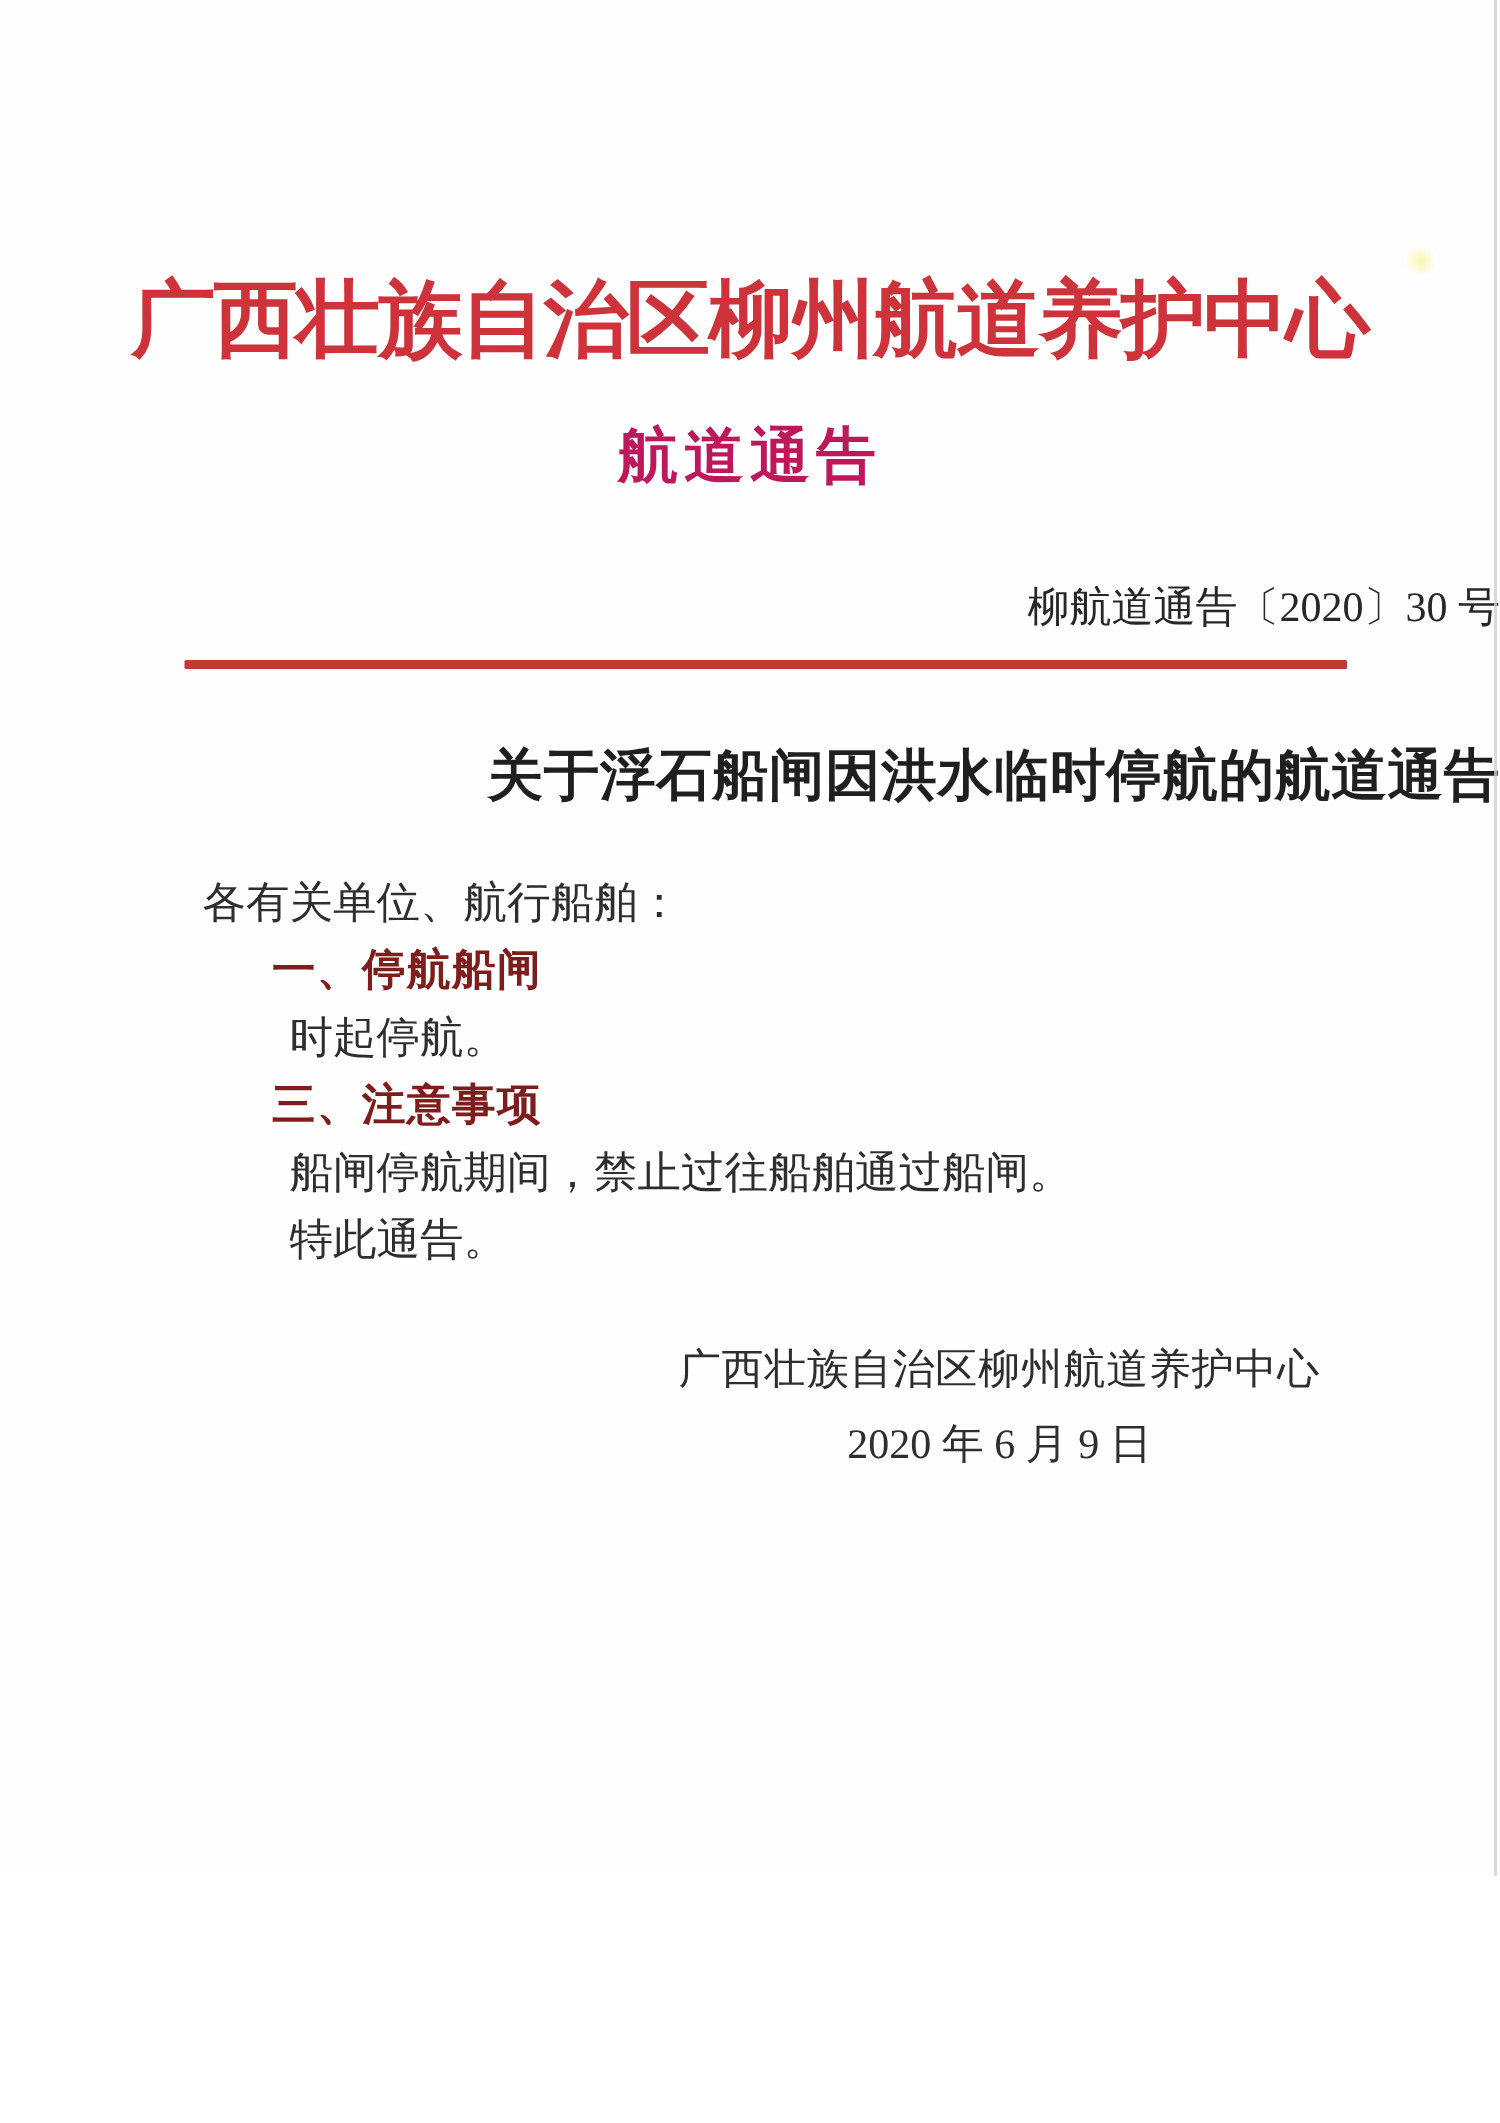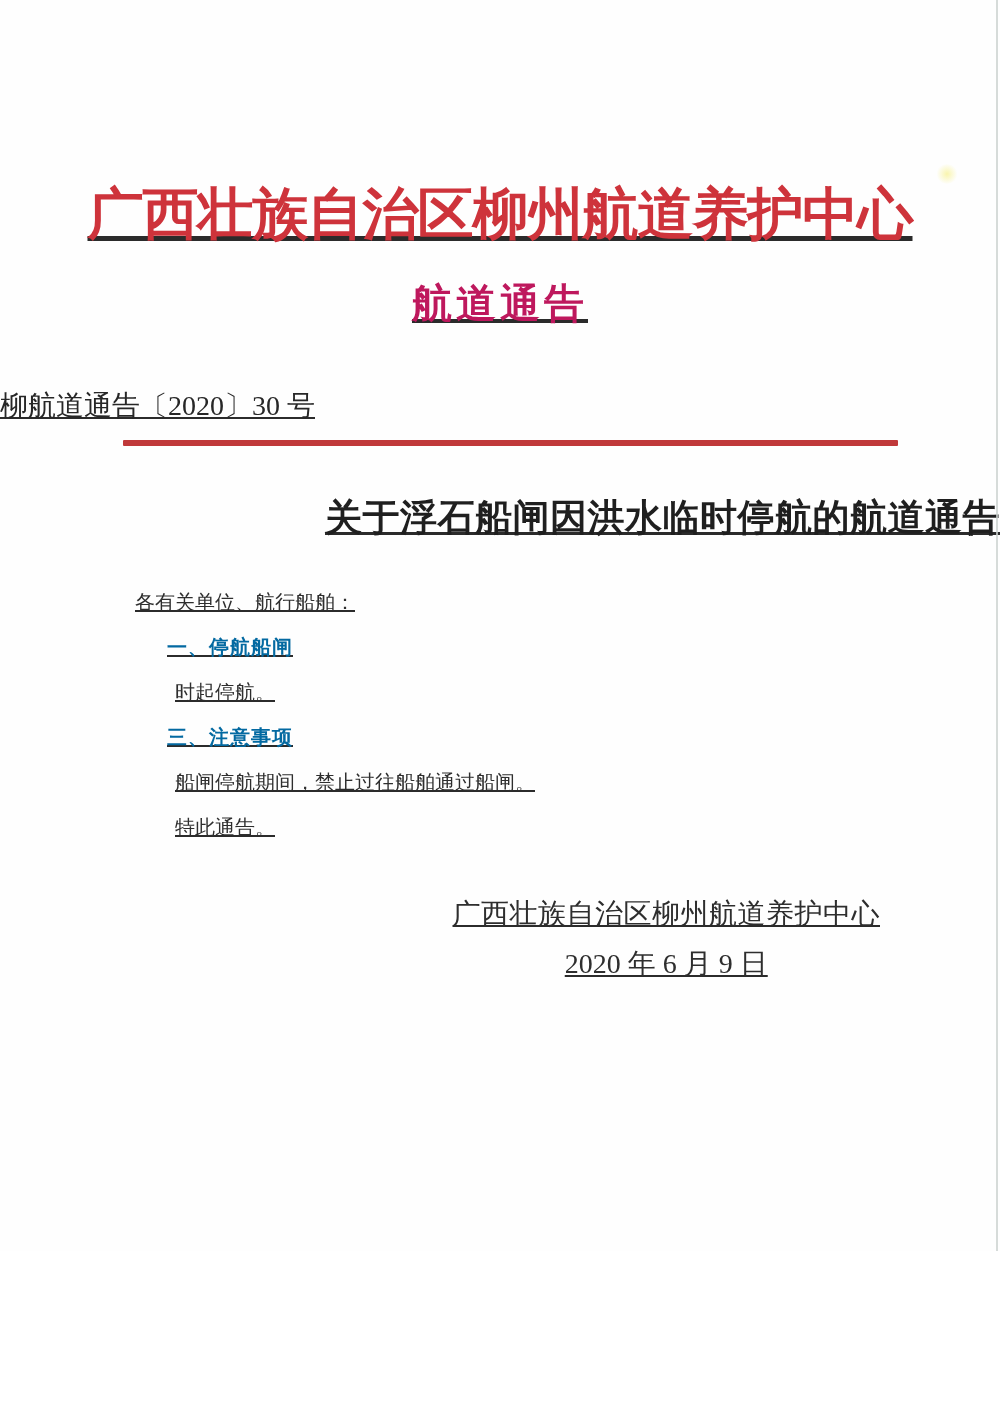--- a/index.html
+++ b/index.html
@@ -9,21 +9,20 @@
   }
   .page {
     position: relative;
     width: 1000px;
     height: 1251px;
     margin: 0 auto;
     background: #fefefe;
     overflow: hidden;
     font-family: "Liberation Serif", "DejaVu Serif", serif;
     color: #2b2b2b;
-    text-decoration: underline;
   }
   
   .letterhead {
     padding-top: 170px;
     text-align: center;
   }
   .lh1 {
     font-size: 56px;
     line-height: 88px;
     font-weight: bold;
@@ -34,21 +33,21 @@
   .lh2 {
     font-size: 40px;
     line-height: 92px;
     font-weight: bold;
     letter-spacing: 4px;
     color: #be185d;
   }
   
   .docnum {
     margin-top: 36px;
-    text-align: left;
+    text-align: right;
     font-size: 28px;
     line-height: 40px;
     color: #272727;
   }
   
   .red-rule {
     margin: 14px 0 0 123px;
     width: 775px;
     height: 6px;
     background: #c0393a;
@@ -60,34 +59,34 @@
     text-align: right;
     font-size: 37px;
     line-height: 52px;
     font-weight: bold;
     letter-spacing: 0.5px;
     color: #1f1f1f;
   }
   
   .doc-body {
     margin: 36px 120px 0 135px;
-    font-size: 20px;
+    font-size: 29px;
     line-height: 45px;
     color: #2e2e2e;
   }
   .doc-body p {
     margin: 0;
   }
   .indent {
     text-indent: 2em;
   }
   .sec-head {
     font-family: "Liberation Sans", "DejaVu Sans", sans-serif;
     font-weight: bold;
-    color: #0369a1;
+    color: #7f1d1d;
     text-indent: 1.6em;
     letter-spacing: 1px;
   }
   
   .signature {
     margin: 42px 120px 0 auto;
     width: fit-content;
     font-size: 28px;
     line-height: 44px;
     color: #2e2e2e;

